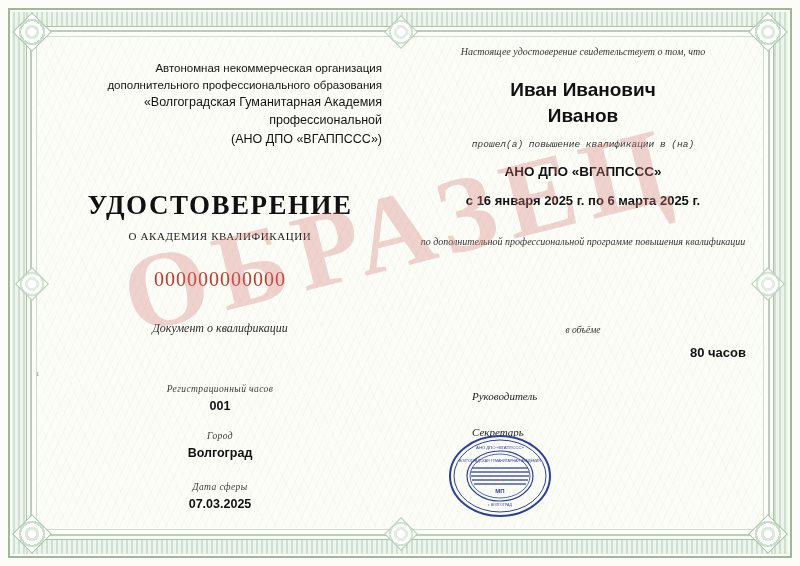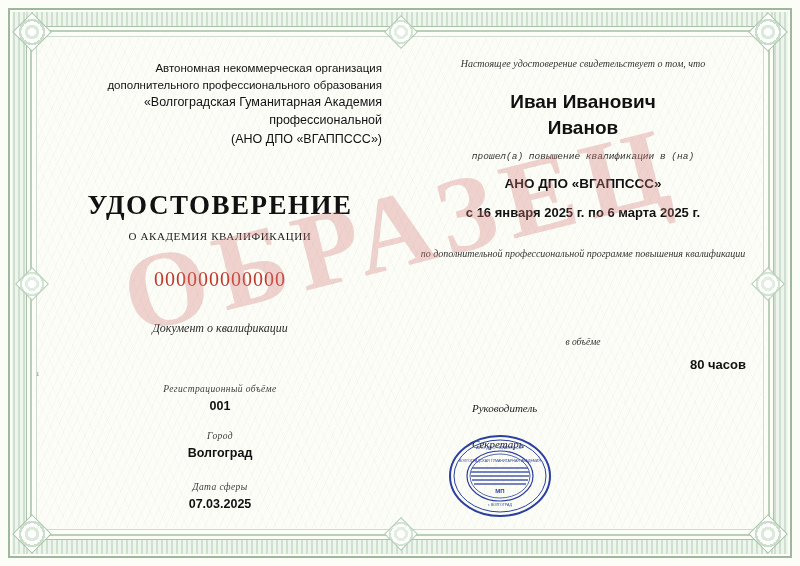--- a/index.html
+++ b/index.html
@@ -206,21 +206,20 @@
   .left-side-mark {
     position: absolute;
     left: -4px;
     top: 330px;
     font-size: 7px;
     color: #777;
   }
 
   
   .r-intro {
-    margin-top: 12px;
     text-align: center;
     font-family: "Liberation Serif", serif;
     font-style: italic;
     font-size: 10px;
     color: #333;
   }
   .r-name {
     margin-top: 20px;
     text-align: center;
     font-family: "Liberation Sans", sans-serif;
@@ -341,21 +340,21 @@
         <div class="org-line-big">«Волгоградская Гуманитарная Академия профессиональной</div>
         <div class="org-line-big">(АНО ДПО «ВГАППССС»)</div>
       </div>
 
       <div class="doc-title">УДОСТОВЕРЕНИЕ</div>
       <div class="doc-subtitle">О АКАДЕМИЯ КВАЛИФИКАЦИИ</div>
       <div class="doc-number">000000000000</div>
       <div class="doc-kind">Документ о квалификации</div>
 
       <div class="reg-block">
-        <div class="field-label">Регистрационный объёме</div>
+        <div class="field-label">Регистрационный часов</div>
         <div class="field-value">001</div>
       </div>
 
       <div class="city-block">
         <div class="field-label">Город</div>
         <div class="field-value">Волгоград</div>
       </div>
 
       <div class="date-block">
         <div class="field-label">Дата сферы</div>

